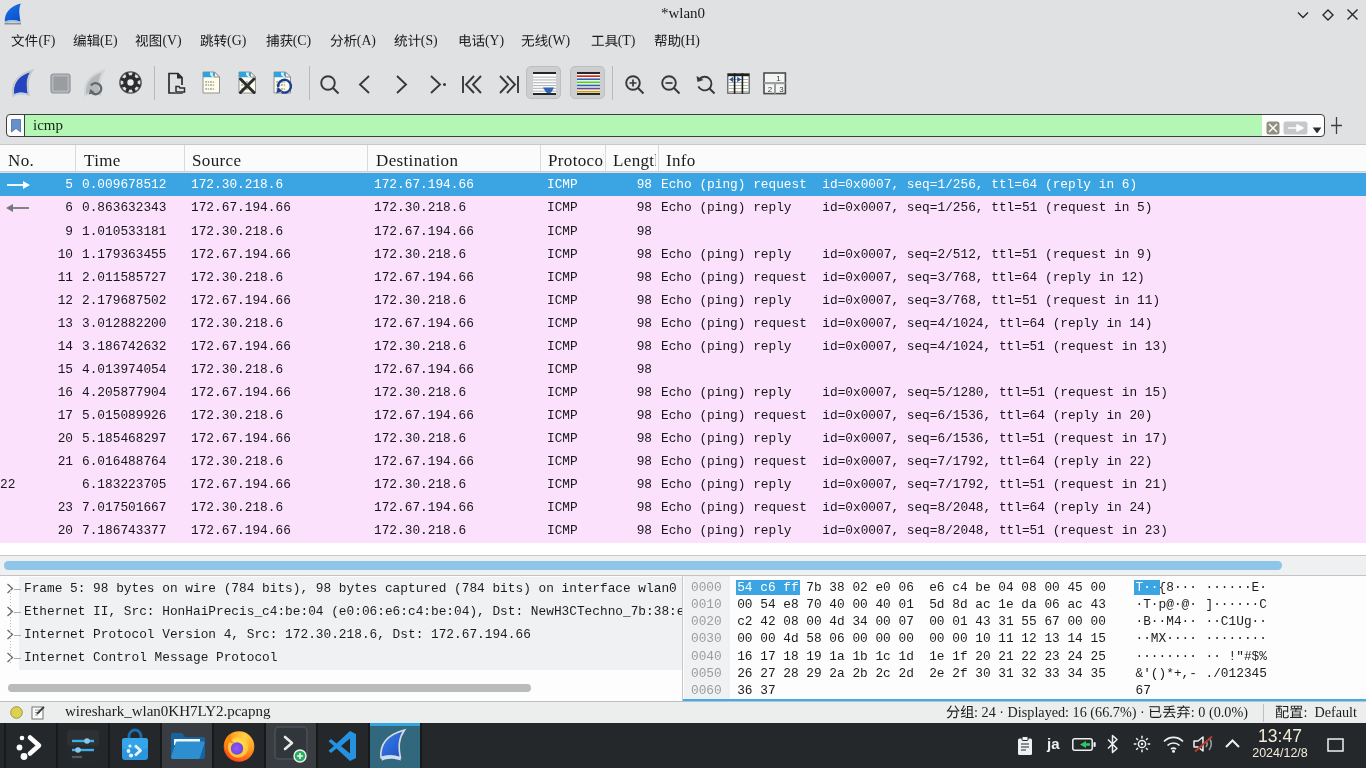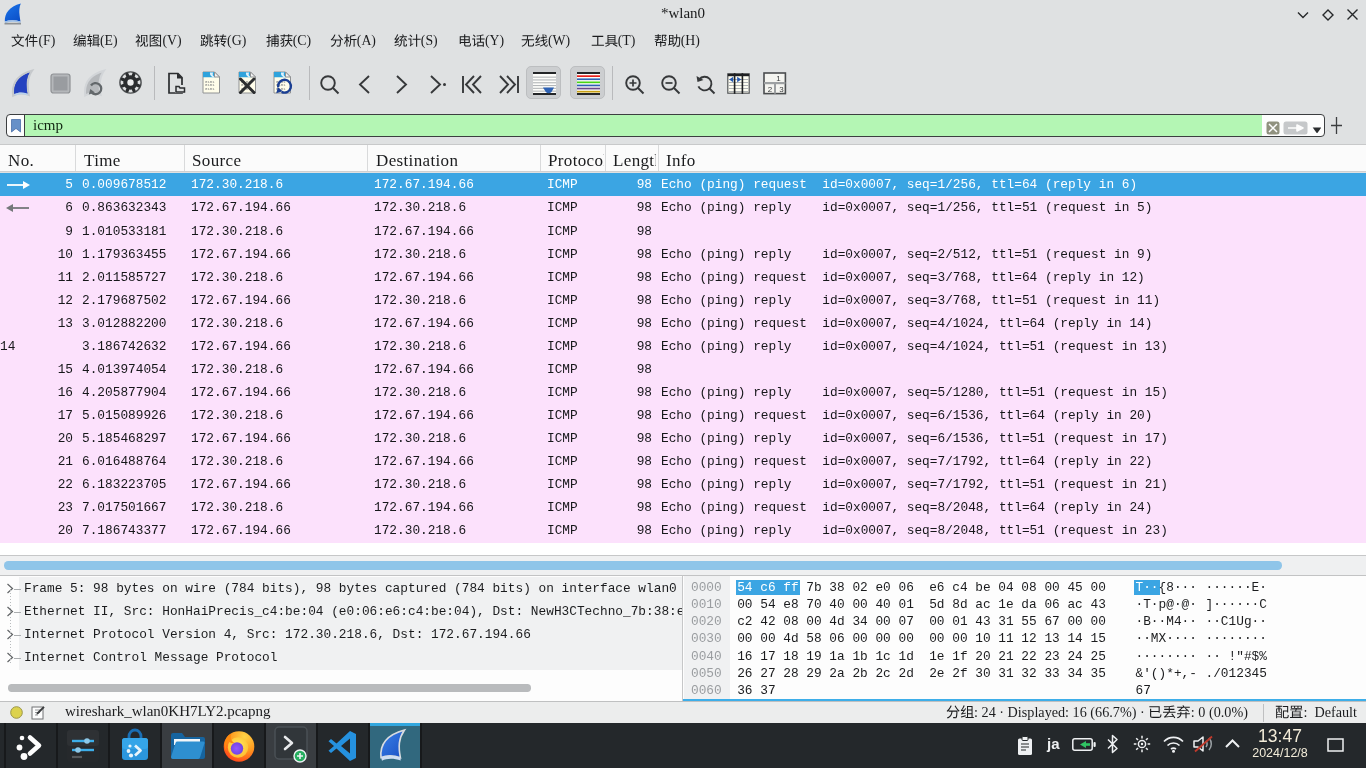--- a/index.html
+++ b/index.html
@@ -328,21 +328,21 @@
 <div class="abs" style="left:0;top:138.42px;width:1366px;height:23.07px;line-height:23.07px;background:#fce1fc;color:#16171a;font-family:'Liberation Mono',monospace;font-size:12.8px">
 <div class="abs" style="left:0;top:0;width:73px;text-align:right">13</div>
 <div class="abs" style="left:82px;top:0">3.012882200</div>
 <div class="abs" style="left:191px;top:0">172.30.218.6</div>
 <div class="abs" style="left:374px;top:0">172.67.194.66</div>
 <div class="abs" style="left:547px;top:0">ICMP</div>
 <div class="abs" style="left:600px;top:0;width:52px;text-align:right">98</div>
 <div class="abs" style="left:661px;top:0">Echo&nbsp;(ping)&nbsp;request&nbsp;&nbsp;id=0x0007,&nbsp;seq=4/1024,&nbsp;ttl=64&nbsp;(reply&nbsp;in&nbsp;14)</div>
 </div>
 <div class="abs" style="left:0;top:161.49px;width:1366px;height:23.07px;line-height:23.07px;background:#fce1fc;color:#16171a;font-family:'Liberation Mono',monospace;font-size:12.8px">
-<div class="abs" style="left:0;top:0;width:73px;text-align:left">14</div>
+<div class="abs" style="left:0;top:0;width:73px;text-align:right">14</div>
 <div class="abs" style="left:82px;top:0">3.186742632</div>
 <div class="abs" style="left:191px;top:0">172.67.194.66</div>
 <div class="abs" style="left:374px;top:0">172.30.218.6</div>
 <div class="abs" style="left:547px;top:0">ICMP</div>
 <div class="abs" style="left:600px;top:0;width:52px;text-align:right">98</div>
 <div class="abs" style="left:661px;top:0">Echo&nbsp;(ping)&nbsp;reply&nbsp;&nbsp;&nbsp;&nbsp;id=0x0007,&nbsp;seq=4/1024,&nbsp;ttl=51&nbsp;(request&nbsp;in&nbsp;13)</div>
 </div>
 <div class="abs" style="left:0;top:184.56px;width:1366px;height:23.07px;line-height:23.07px;background:#fce1fc;color:#16171a;font-family:'Liberation Mono',monospace;font-size:12.8px">
 <div class="abs" style="left:0;top:0;width:73px;text-align:right">15</div>
 <div class="abs" style="left:82px;top:0">4.013974054</div>
@@ -381,21 +381,21 @@
 <div class="abs" style="left:0;top:276.84px;width:1366px;height:23.07px;line-height:23.07px;background:#fce1fc;color:#16171a;font-family:'Liberation Mono',monospace;font-size:12.8px">
 <div class="abs" style="left:0;top:0;width:73px;text-align:right">21</div>
 <div class="abs" style="left:82px;top:0">6.016488764</div>
 <div class="abs" style="left:191px;top:0">172.30.218.6</div>
 <div class="abs" style="left:374px;top:0">172.67.194.66</div>
 <div class="abs" style="left:547px;top:0">ICMP</div>
 <div class="abs" style="left:600px;top:0;width:52px;text-align:right">98</div>
 <div class="abs" style="left:661px;top:0">Echo&nbsp;(ping)&nbsp;request&nbsp;&nbsp;id=0x0007,&nbsp;seq=7/1792,&nbsp;ttl=64&nbsp;(reply&nbsp;in&nbsp;22)</div>
 </div>
 <div class="abs" style="left:0;top:299.91px;width:1366px;height:23.07px;line-height:23.07px;background:#fce1fc;color:#16171a;font-family:'Liberation Mono',monospace;font-size:12.8px">
-<div class="abs" style="left:0;top:0;width:73px;text-align:right">22</div>
+<div class="abs" style="left:0;top:0;width:73px;text-align:left">22</div>
 <div class="abs" style="left:82px;top:0">6.183223705</div>
 <div class="abs" style="left:191px;top:0">172.67.194.66</div>
 <div class="abs" style="left:374px;top:0">172.30.218.6</div>
 <div class="abs" style="left:547px;top:0">ICMP</div>
 <div class="abs" style="left:600px;top:0;width:52px;text-align:right">98</div>
 <div class="abs" style="left:661px;top:0">Echo&nbsp;(ping)&nbsp;reply&nbsp;&nbsp;&nbsp;&nbsp;id=0x0007,&nbsp;seq=7/1792,&nbsp;ttl=51&nbsp;(request&nbsp;in&nbsp;21)</div>
 </div>
 <div class="abs" style="left:0;top:322.98px;width:1366px;height:23.07px;line-height:23.07px;background:#fce1fc;color:#16171a;font-family:'Liberation Mono',monospace;font-size:12.8px">
 <div class="abs" style="left:0;top:0;width:73px;text-align:right">23</div>
 <div class="abs" style="left:82px;top:0">7.017501667</div>

